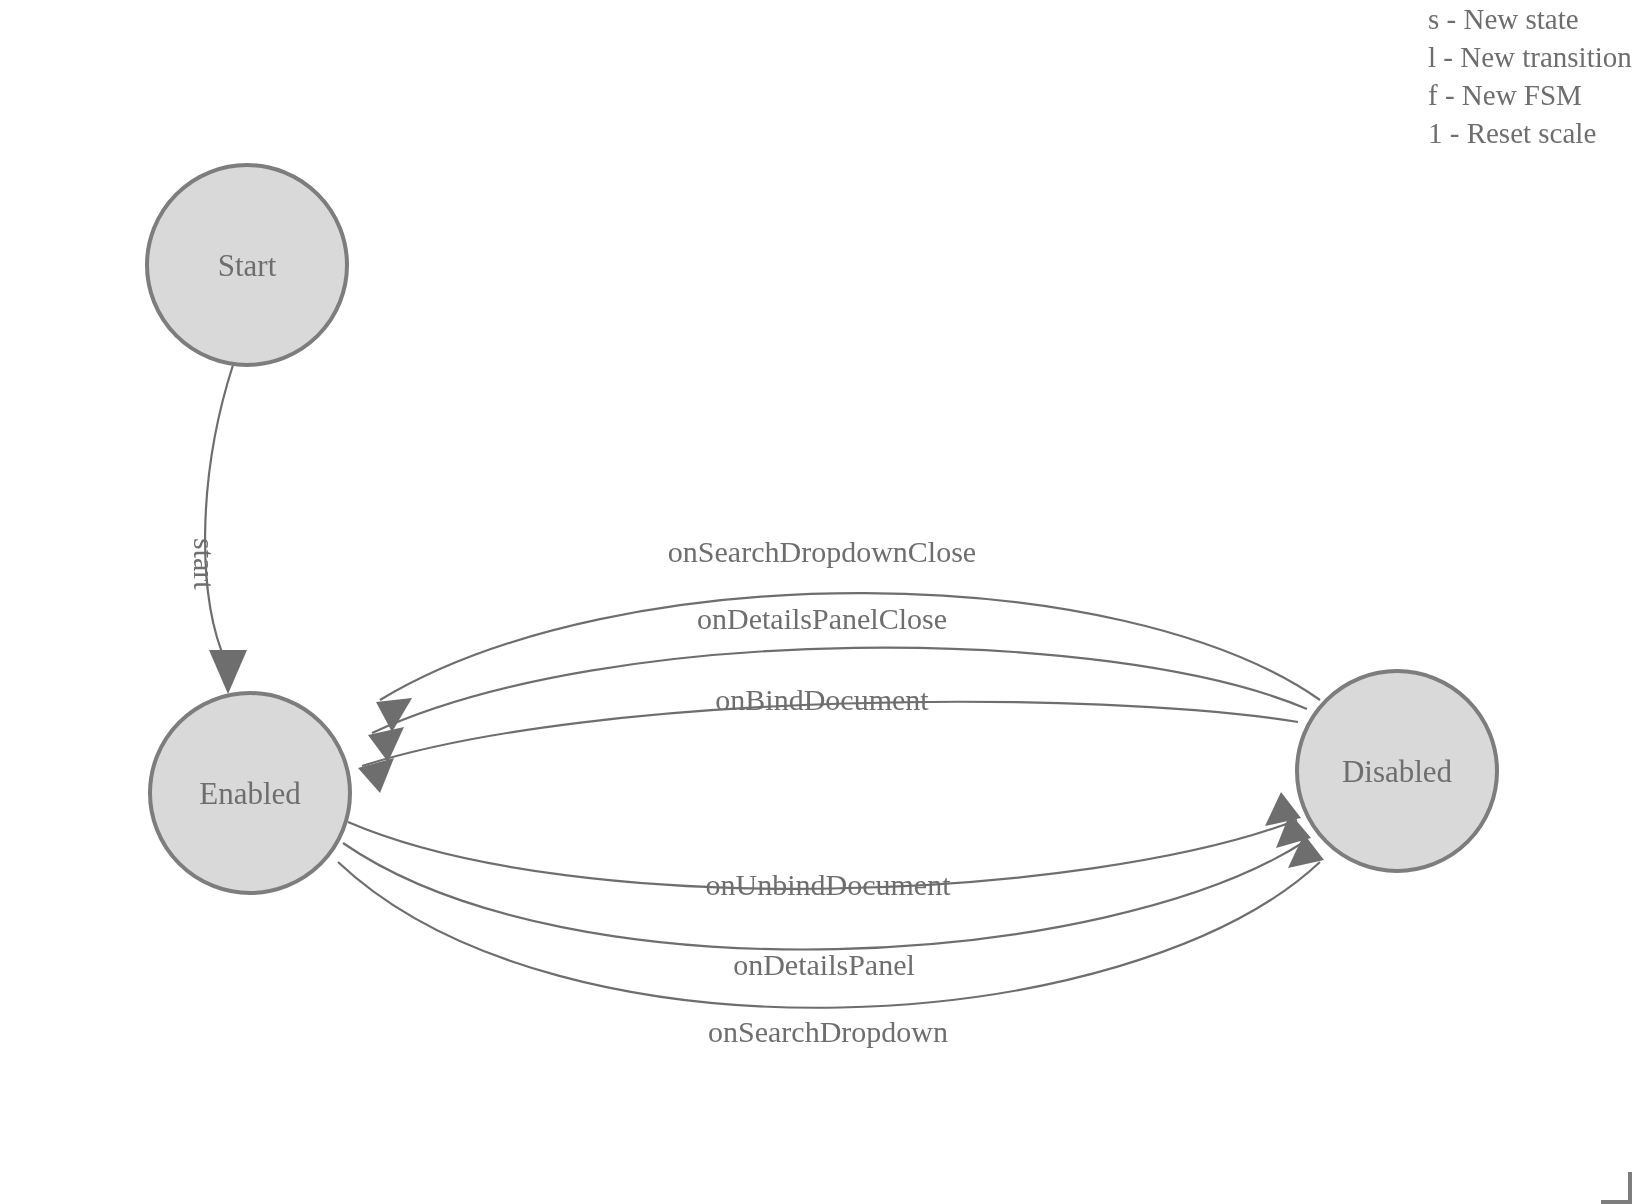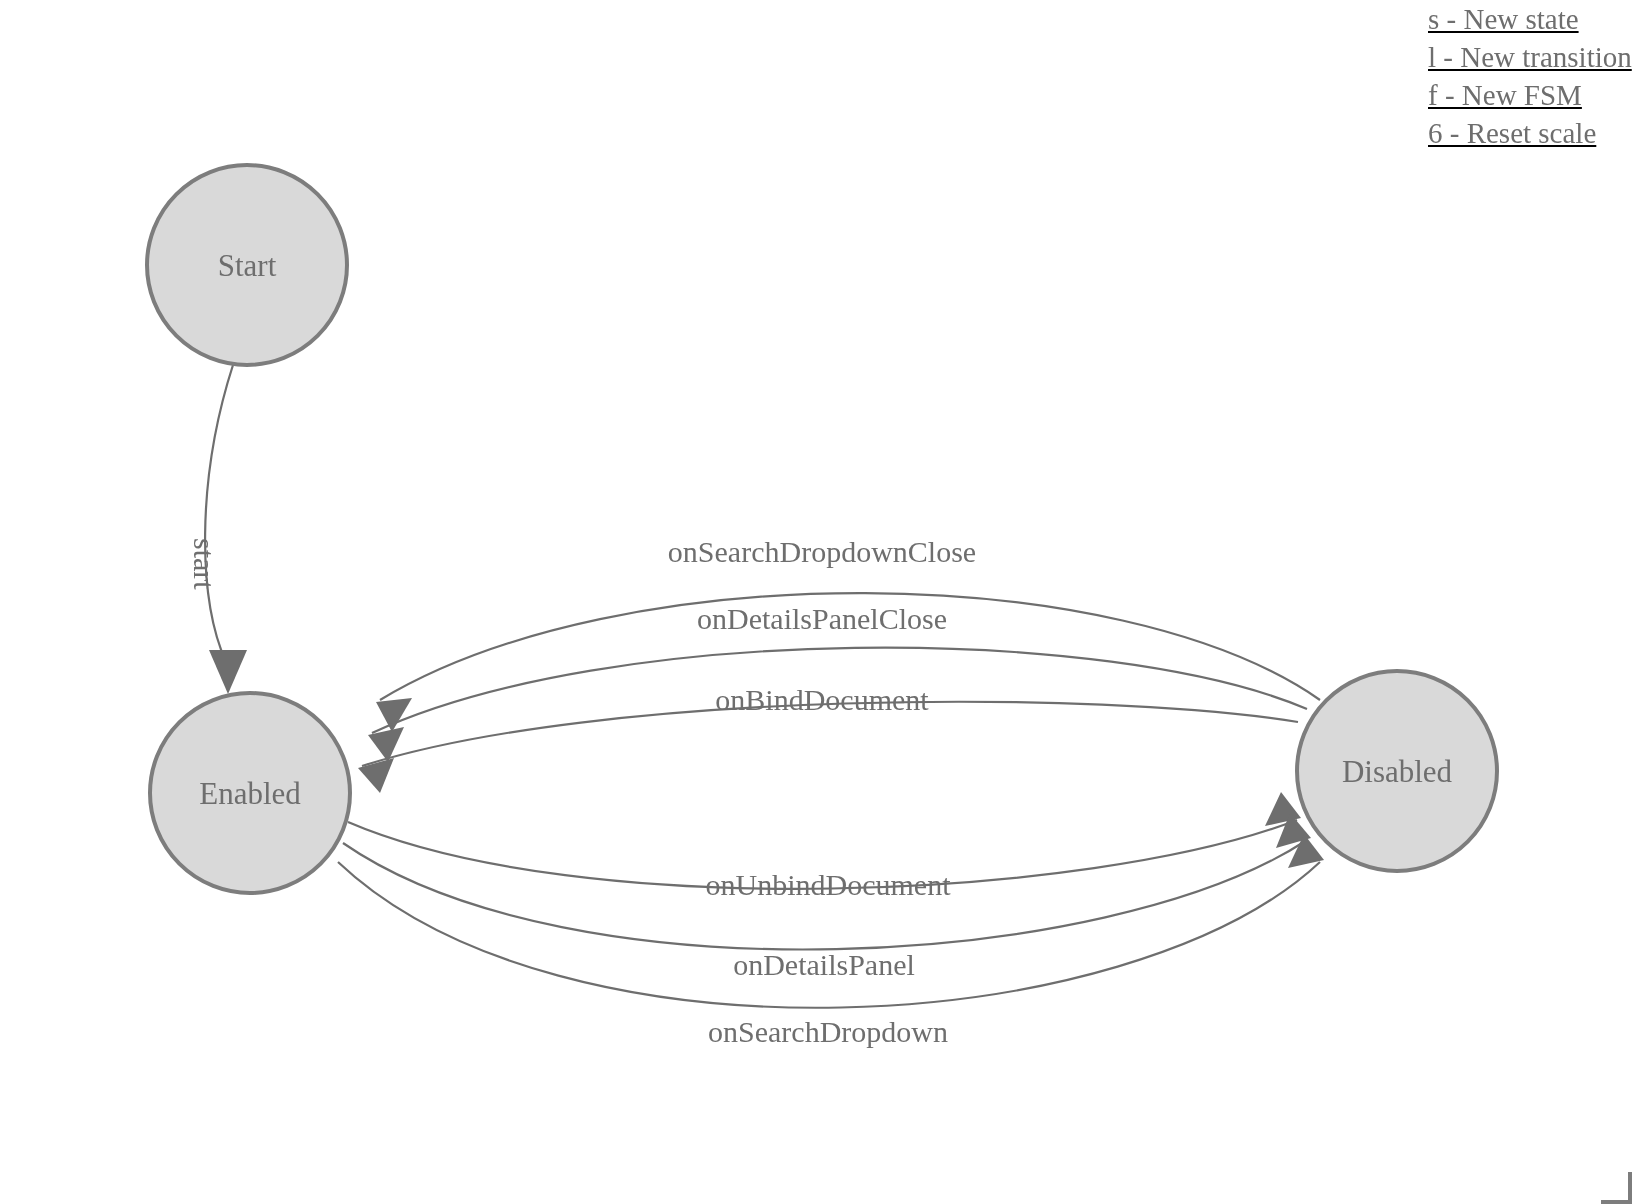--- a/index.html
+++ b/index.html
@@ -45,21 +45,20 @@
     stroke: none;
   }
   #help-overlay {
     position: absolute;
     top: 0;
     left: 1428px;
     width: 204px;
     height: 160px;
     overflow: hidden;
     pointer-events: none;
-    text-decoration: underline;
   }
   #help-overlay .hl {
     display: block;
     white-space: nowrap;
     font-family: "Liberation Serif", "DejaVu Serif", serif;
     font-size: 29px;
     line-height: 38px;
     color: #6e6e6e;
   }
   #corner-bracket {
@@ -150,19 +149,19 @@
 
     <text class="edge-label" x="828" y="1042" text-anchor="middle">onSearchDropdown</text>
   </g>
 
 </svg>
 
 <div id="help-overlay">
   <span class="hl">s - New state</span>
   <span class="hl">l - New transition</span>
   <span class="hl">f - New FSM</span>
-  <span class="hl">6 - Reset scale</span>
+  <span class="hl">1 - Reset scale</span>
 </div>
 
 <div id="corner-bracket">
   <div class="v"></div>
   <div class="h"></div>
 </div>
 
 </body></html>

